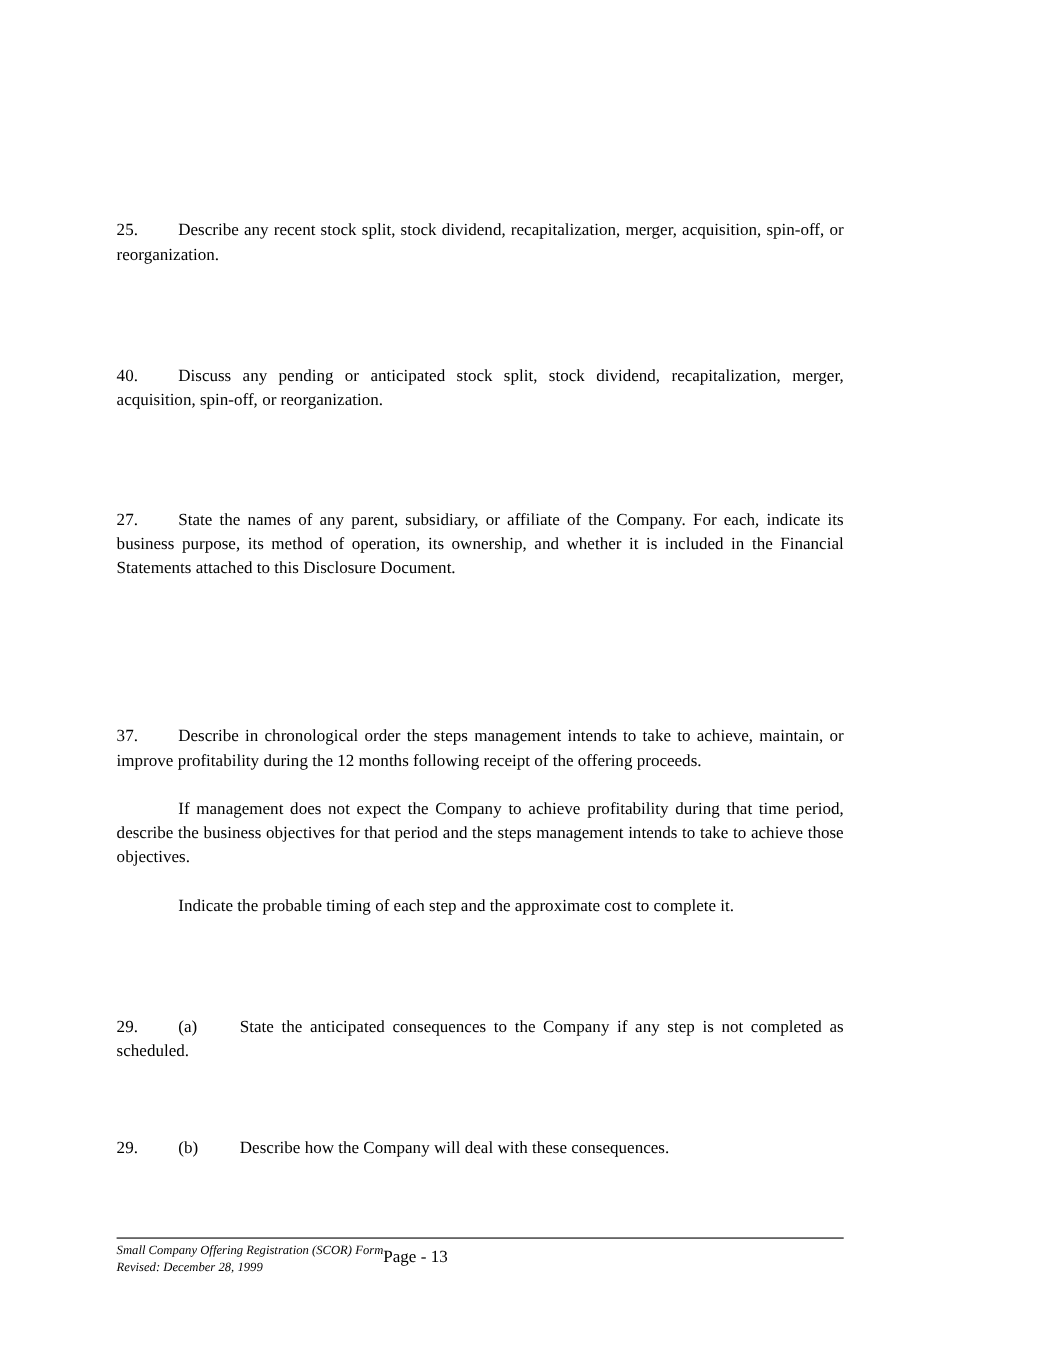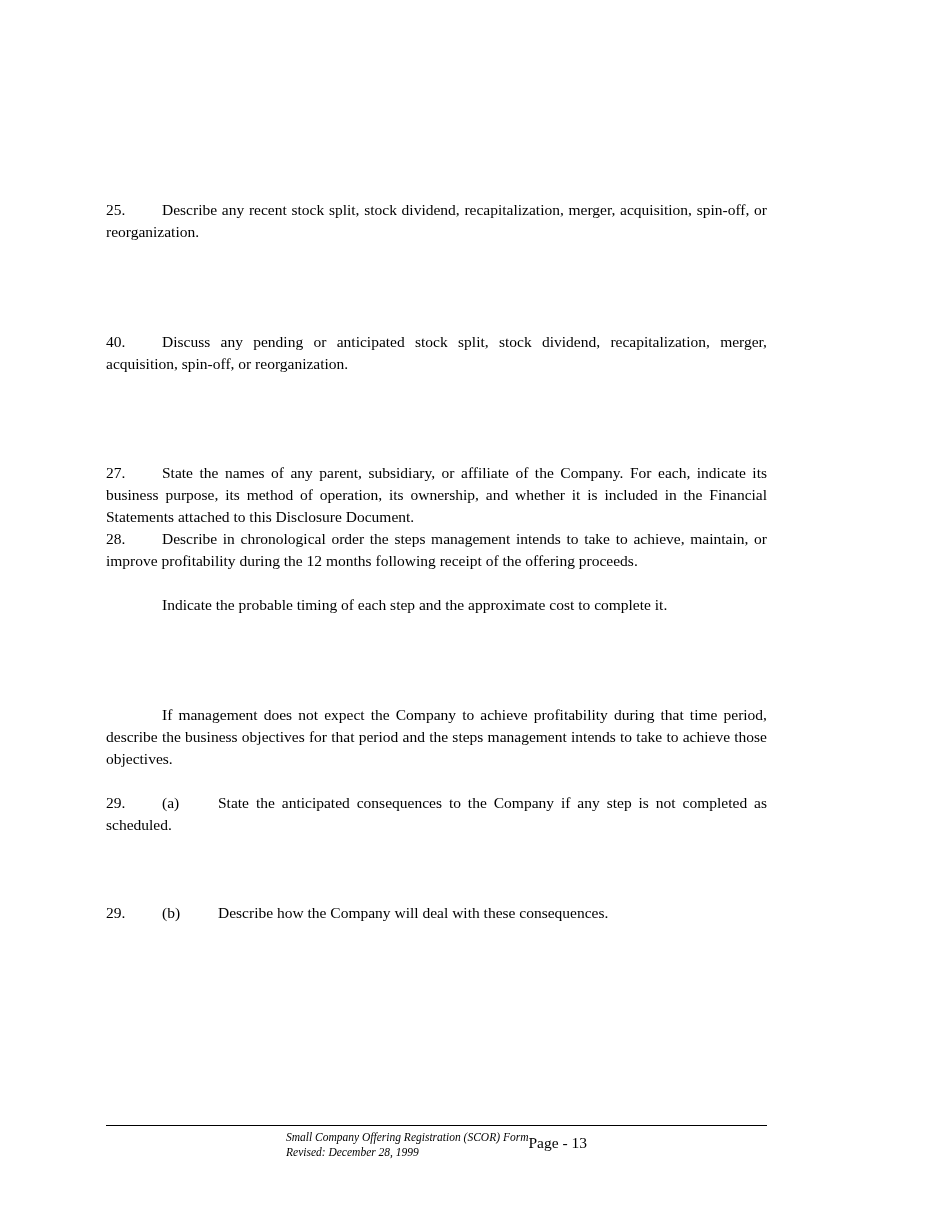--- a/index.html
+++ b/index.html
@@ -26,42 +26,42 @@
     display: inline-block;
     width: 56px;
   }
   .sub {
     display: inline-block;
     width: 56px;
   }
   .indent-first { text-indent: 56px; }
   .gap-88 { margin-bottom: 88px; }
   .gap-87 { margin-bottom: 87px; }
-  .gap-131 { }
+  .gap-131 { margin-bottom: 131px; }
   .gap-66 { margin-bottom: 66px; }
   .gap-25 { margin-bottom: 25px; }
   .gap-22 { margin-bottom: 22px; }
   .milestones {
     font-size: 17.5px;
     font-weight: normal;
     line-height: 24px;
     letter-spacing: 3px;
     text-align: center;
     text-decoration: underline;
     text-underline-offset: 3px;
   }
   .footer {
     position: absolute;
     left: 106px;
     right: 101px;
     top: 1125px;
     border-top: 1px solid #000000;
     padding-top: 4px;
     display: flex;
-    justify-content: center;
+    justify-content: flex-start;
     align-items: flex-start;
   }
   .footer-left {
     font-style: italic;
     font-size: 11.5px;
     line-height: 15px;
   }
   .footer-right {
     font-size: 15.5px;
     line-height: 20px;
@@ -73,25 +73,25 @@
 
 <div class="page">
 
   <p class="body-text gap-88"><span class="num">25.</span><span>Describe any recent stock split, stock dividend, recapitalization, merger, acquisition, spin-off, or reorganization.</span></p>
 
   <p class="body-text gap-87"><span class="num">40.</span><span>Discuss any pending or anticipated stock split, stock dividend, recapitalization, merger, acquisition, spin-off, or reorganization.</span></p>
 
   <p class="body-text gap-131"><span class="num">27.</span><span>State the names of any parent, subsidiary, or affiliate of the Company.  For each, indicate its business purpose, its method of operation, its ownership, and whether it is included in the Financial Statements attached to this Disclosure Document.</span></p>
 
 
-  <p class="body-text gap-22"><span class="num">28.</span><span>Describe in chronological order the steps management intends to take to achieve, maintain, or improve profitability during the 12 months following receipt of the offering proceeds.</span></p>
+  <p class="body-text gap-22"><span class="num">37.</span><span>Describe in chronological order the steps management intends to take to achieve, maintain, or improve profitability during the 12 months following receipt of the offering proceeds.</span></p>
+
+  <p class="body-text indent-first gap-22">If management does not expect the Company to achieve profitability during that time period, describe the business objectives for that period and the steps management intends to take to achieve those objectives.</p>
 
   <p class="body-text indent-first gap-88">Indicate the probable timing of each step and the approximate cost to complete it.</p>
-
-  <p class="body-text indent-first gap-22">If management does not expect the Company to achieve profitability during that time period, describe the business objectives for that period and the steps management intends to take to achieve those objectives.</p>
 
   <p class="body-text gap-66"><span class="num">29.</span><span class="sub">(a)</span><span>State the anticipated consequences to the Company if any step is not completed as scheduled.</span></p>
 
   <p class="body-text"><span class="num">29.</span><span class="sub">(b)</span><span>Describe how the Company will deal with these consequences.</span></p>
 
   <div class="footer">
     <div class="footer-left">
       <div>Small Company Offering Registration  (SCOR) Form</div>
       <div>Revised: December 28, 1999</div>
     </div>

